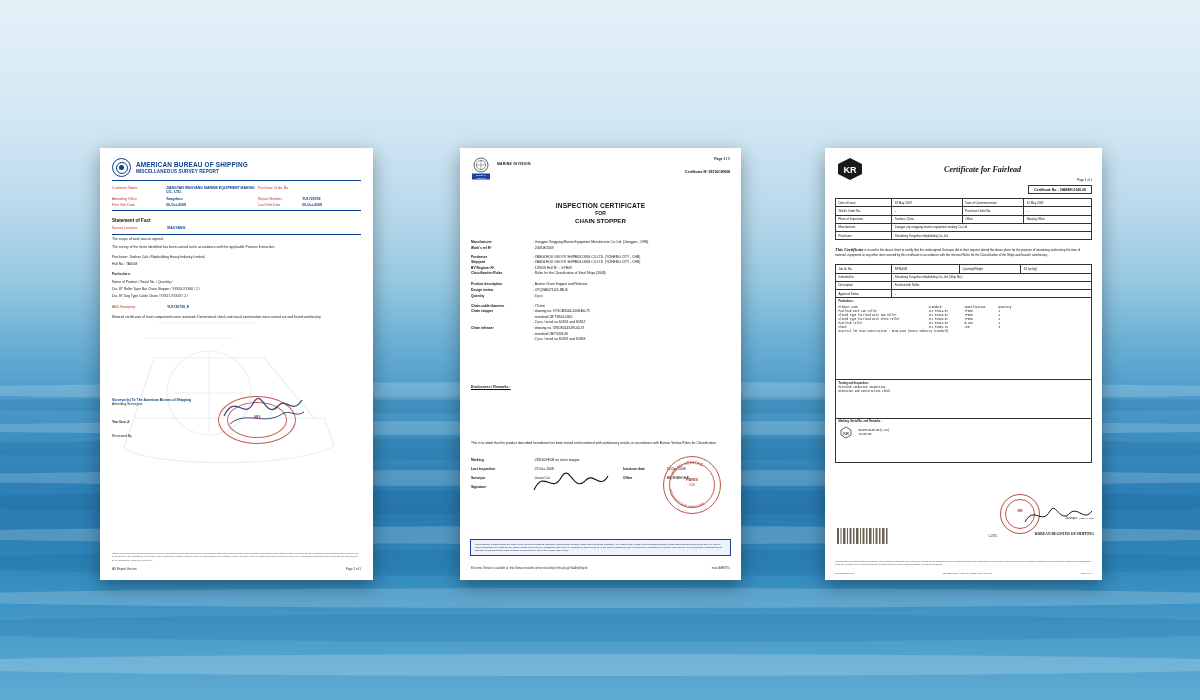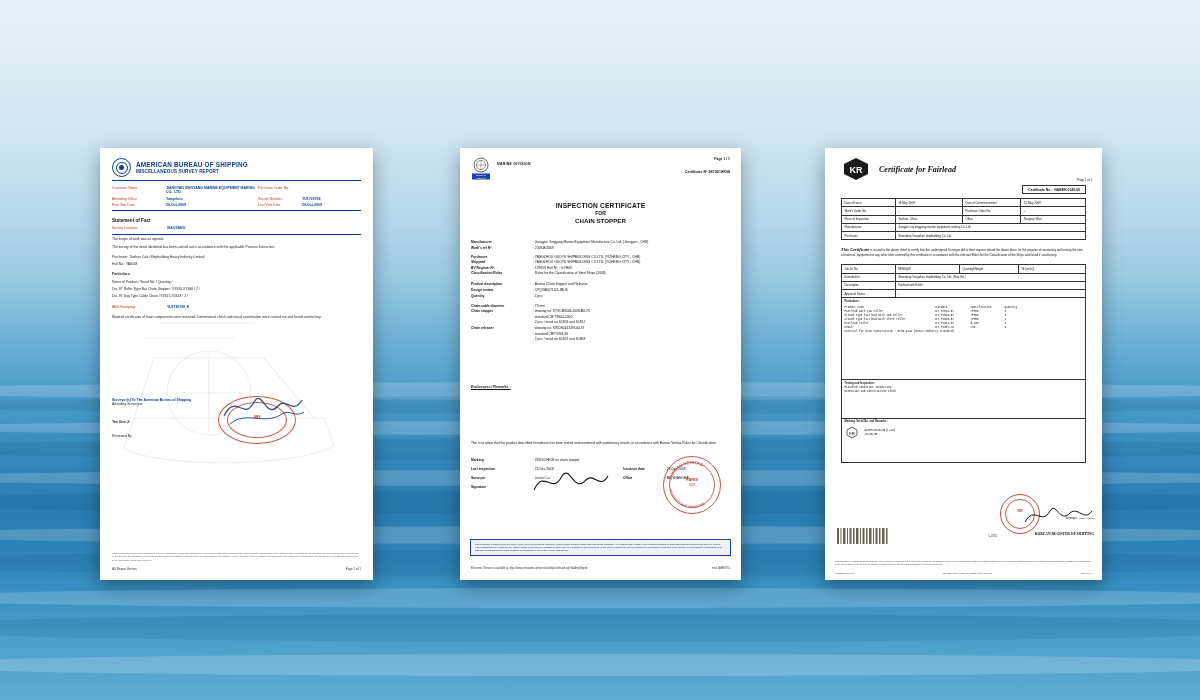--- a/index.html
+++ b/index.html
@@ -68,24 +68,24 @@
   .s2ring{position:absolute;inset:0;border-radius:50%;border:1.2px solid #b03a2e;opacity:.85;}
   .s2ring2{position:absolute;left:6px;top:6px;right:6px;bottom:6px;border-radius:50%;border:.8px solid #b03a2e;opacity:.8;}
   .s2t{position:absolute;left:0;right:0;top:21px;text-align:center;color:#b03a2e;font-size:4px;font-weight:bold;}
   .s2s{position:absolute;left:0;right:0;top:28px;text-align:center;color:#b03a2e;font-size:2.6px;}
   .sigbox2{position:absolute;left:70px;bottom:82px;width:80px;height:34px;}
   .blue-foot{position:absolute;left:10px;right:10px;bottom:24px;border:1px solid #1f3fa8;background:#eef2fb;padding:3px 4px;font-size:2.35px;line-height:1.3;color:#10235e;}
   .foot2row{position:absolute;left:11px;right:11px;bottom:10px;display:flex;justify-content:space-between;font-size:2.6px;color:#333;}
 
   
   #doc3{left:825px;top:148px;width:277px;height:432px;}
-  .d3{padding:9px 16px;font-size:3.2px;color:#111;position:relative;height:100%;box-sizing:border-box;}
+  .d3{padding:9px 10px;font-size:3.2px;color:#111;position:relative;height:100%;box-sizing:border-box;}
   .kr-top{display:flex;align-items:center;gap:8px;}
   .kr-logo{width:30px;height:24px;flex:none;}
-  .kr-title{font-family:"Liberation Serif",serif;font-style:italic;font-size:8px;font-weight:bold;flex:1;text-align:left;}
+  .kr-title{font-family:"Liberation Serif",serif;font-style:italic;font-size:8px;font-weight:bold;flex:1;text-align:center;}
   .kr-page{position:absolute;right:10px;top:30px;font-size:2.9px;}
   .certbox{border:.9px solid #333;display:inline-block;padding:1.6px 5px;font-size:3.4px;font-weight:bold;margin-left:150px;margin-top:4px;}
   table.t3{width:100%;border-collapse:collapse;margin-top:4px;}
   table.t3 td{border:.55px solid #333;padding:1.6px 2.5px;font-size:2.9px;vertical-align:top;}
   td.lab{width:22%;}
   td.lab2{width:24%;}
   .thiscert{font-family:"Liberation Serif",serif;font-style:italic;font-size:4.4px;font-weight:bold;margin-top:6px;}
   .certpara{font-size:3px;line-height:1.55;margin-top:1px;text-align:justify;}
   .plist{font-size:2.7px;line-height:1.5;}
   .mono{font-family:"Liberation Mono",monospace;}

